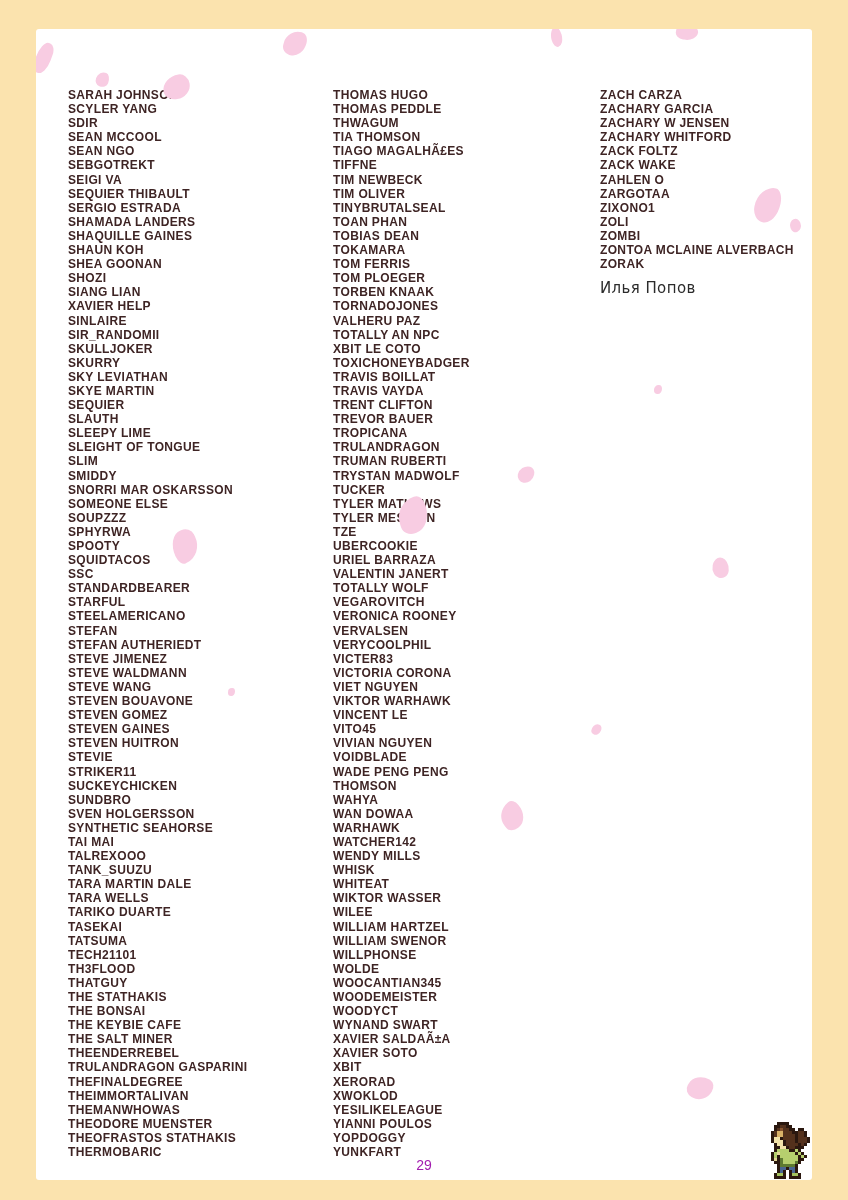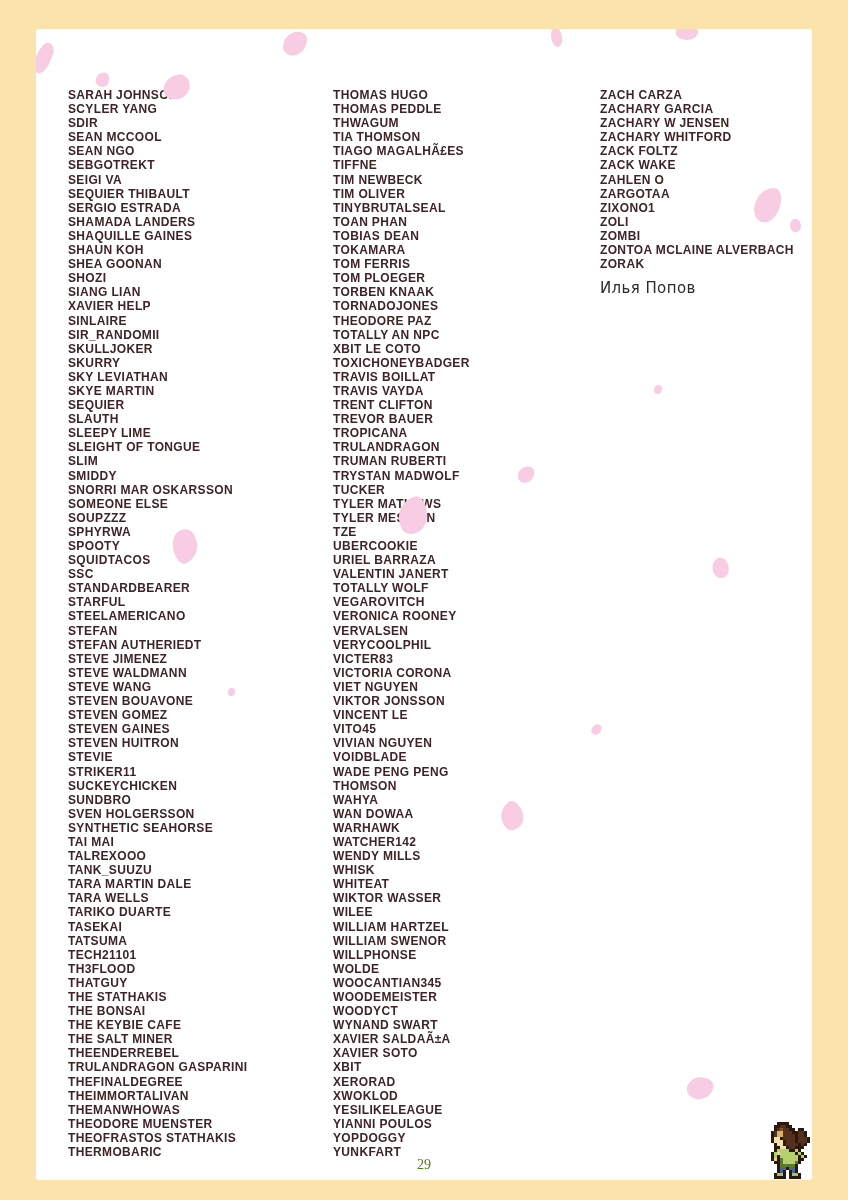--- a/index.html
+++ b/index.html
@@ -27,22 +27,22 @@
     white-space:nowrap;
   }
   .plain-name{
     margin-top:8px;
     font-family:"DejaVu Sans",sans-serif;
     font-size:15px;font-weight:normal;letter-spacing:0.4px;
     color:#2B2B2B;white-space:nowrap;
   }
   .page-number{
     position:absolute;left:0;top:1128px;width:100%;
-    text-align:center;font-size:14px;color:#4d7c0f;
-    font-family:Liberation Serif, serif;
+    text-align:center;font-size:14px;color:#a21caf;
+    font-family:Liberation Sans, sans-serif;
   }
   .petal{
     position:absolute;
     background:var(--petal-color,#F8CCE2);
   }
   .sprite{
     position:absolute;left:735px;top:1093px;width:3px;height:3px;
   }
 </style>
 </head>
@@ -138,21 +138,21 @@
       <div class="credit-name">TIM NEWBECK</div>
       <div class="credit-name">TIM OLIVER</div>
       <div class="credit-name">TINYBRUTALSEAL</div>
       <div class="credit-name">TOAN PHAN</div>
       <div class="credit-name">TOBIAS DEAN</div>
       <div class="credit-name">TOKAMARA</div>
       <div class="credit-name">TOM FERRIS</div>
       <div class="credit-name">TOM PLOEGER</div>
       <div class="credit-name">TORBEN KNAAK</div>
       <div class="credit-name">TORNADOJONES</div>
-      <div class="credit-name">THEODORE PAZ</div>
+      <div class="credit-name">VALHERU PAZ</div>
       <div class="credit-name">TOTALLY AN NPC</div>
       <div class="credit-name">XBIT LE COTO</div>
       <div class="credit-name">TOXICHONEYBADGER</div>
       <div class="credit-name">TRAVIS BOILLAT</div>
       <div class="credit-name">TRAVIS VAYDA</div>
       <div class="credit-name">TRENT CLIFTON</div>
       <div class="credit-name">TREVOR BAUER</div>
       <div class="credit-name">TROPICANA</div>
       <div class="credit-name">TRULANDRAGON</div>
       <div class="credit-name">TRUMAN RUBERTI</div>
@@ -165,21 +165,21 @@
       <div class="credit-name">URIEL BARRAZA</div>
       <div class="credit-name">VALENTIN JANERT</div>
       <div class="credit-name">TOTALLY WOLF</div>
       <div class="credit-name">VEGAROVITCH</div>
       <div class="credit-name">VERONICA ROONEY</div>
       <div class="credit-name">VERVALSEN</div>
       <div class="credit-name">VERYCOOLPHIL</div>
       <div class="credit-name">VICTER83</div>
       <div class="credit-name">VICTORIA CORONA</div>
       <div class="credit-name">VIET NGUYEN</div>
-      <div class="credit-name">VIKTOR JONSSON</div>
+      <div class="credit-name">VIKTOR WARHAWK</div>
       <div class="credit-name">VINCENT LE</div>
       <div class="credit-name">VITO45</div>
       <div class="credit-name">VIVIAN NGUYEN</div>
       <div class="credit-name">VOIDBLADE</div>
       <div class="credit-name">WADE PENG PENG</div>
       <div class="credit-name">THOMSON</div>
       <div class="credit-name">WAHYA</div>
       <div class="credit-name">WAN DOWAA</div>
       <div class="credit-name">WARHAWK</div>
       <div class="credit-name">WATCHER142</div>

